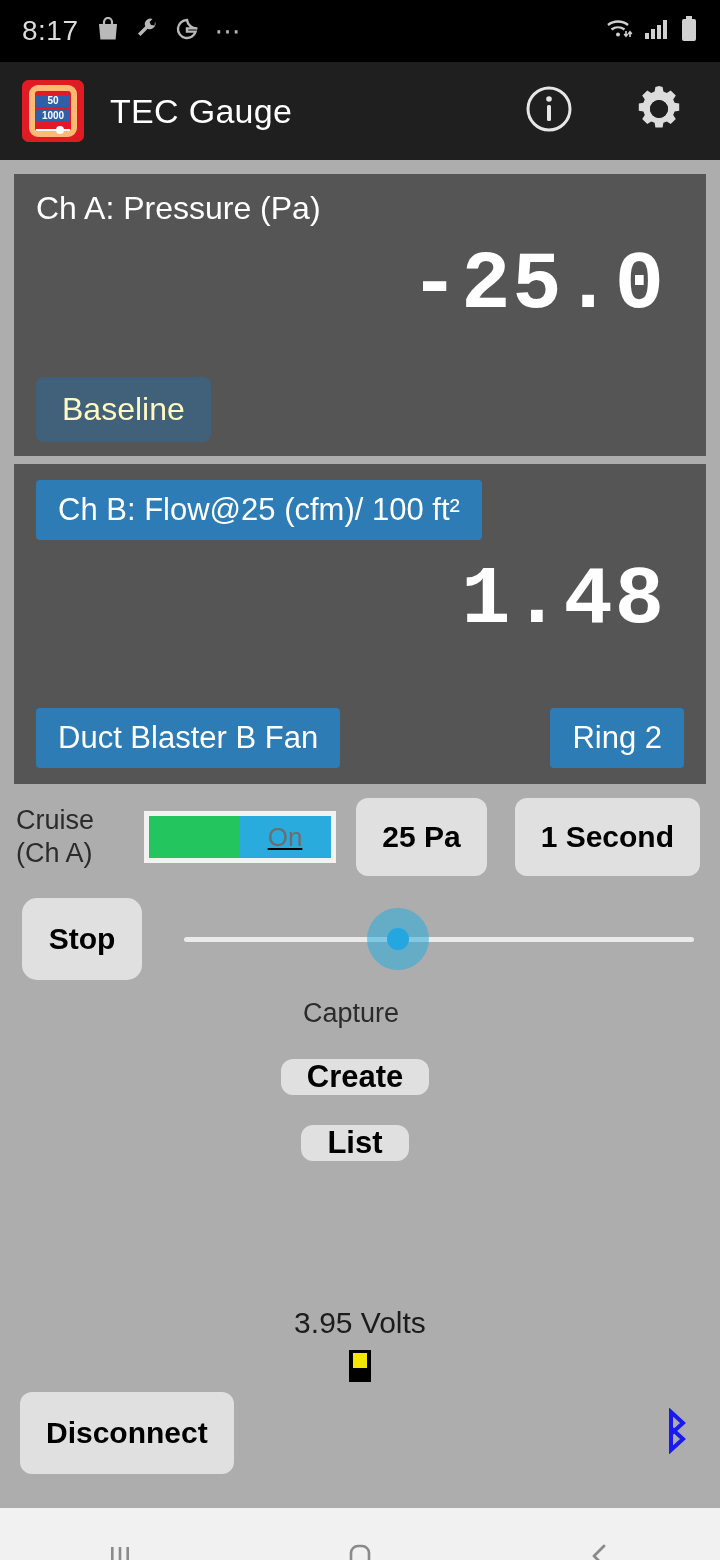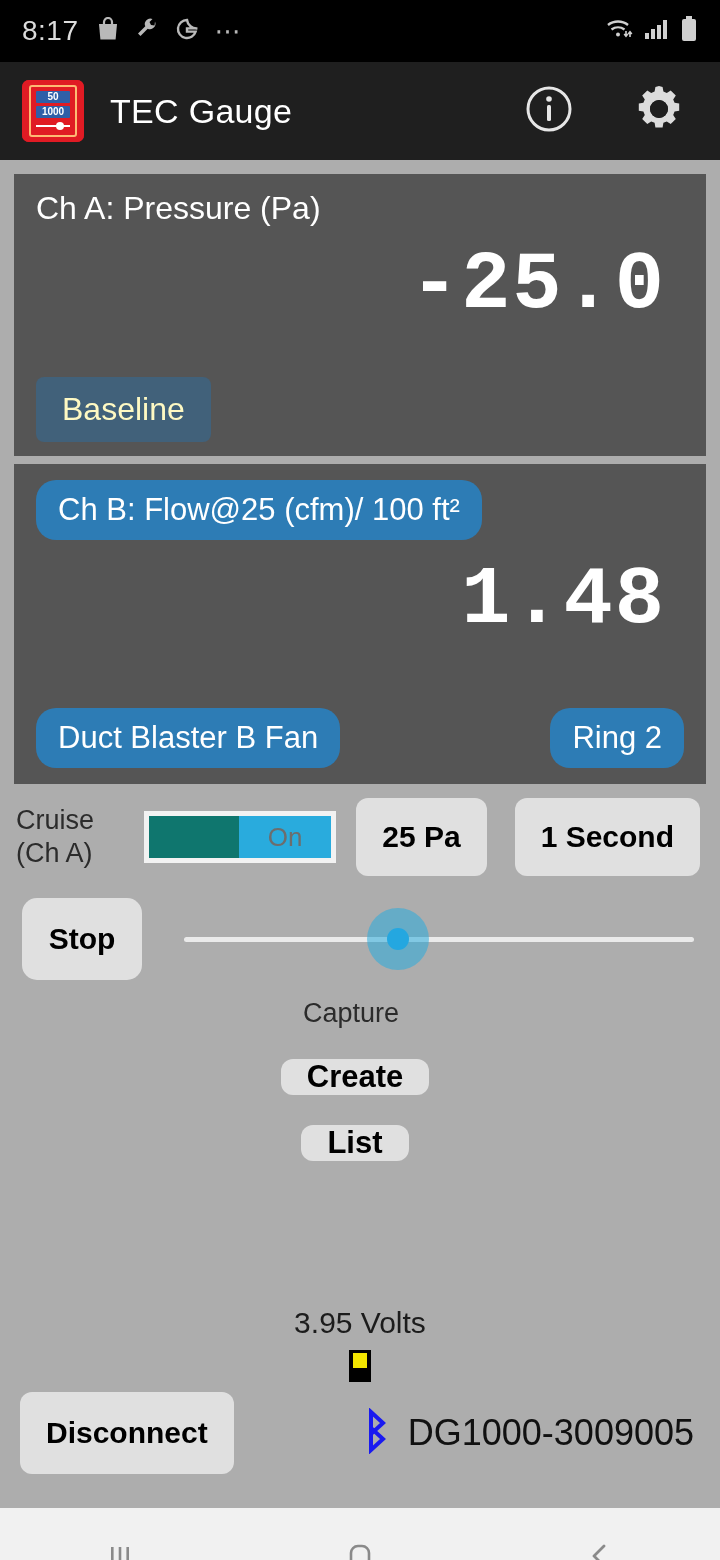--- a/index.html
+++ b/index.html
@@ -26,21 +26,21 @@
     height:98px; background:#1f1f1f;
     display:flex; align-items:center; padding:0 22px;
   }
   .app-icon {
     width:62px; height:62px; background:#e01b24; border-radius:7px;
     position:relative; flex:none;
     box-shadow:inset 0 0 0 3px #e01b24;
   }
   .app-icon .inner {
     position:absolute; left:7px; top:5px; right:7px; bottom:5px;
-    border:2px solid #fdba74; border-radius:3px;
+    border:6px solid #fdba74; border-radius:9px;
     display:flex; flex-direction:column; align-items:center;
     justify-content:flex-start; padding-top:4px; gap:3px;
   }
   .app-icon .seg {
     background:#2f5fa8; color:#fff; font-size:10px; line-height:12px;
     width:34px; text-align:center; border-radius:1px; font-weight:bold;
   }
   .app-icon .sl {
     width:34px; height:2px; background:#fff; margin-top:4px; position:relative;
   }
@@ -66,21 +66,21 @@
   .reading {
     color:#fff;
     font-family:"Liberation Mono", "DejaVu Sans Mono", monospace;
     font-size:82px; font-weight:bold; text-align:right;
     letter-spacing:2px; line-height:1;
   }
   .reading-a { margin-top:18px; padding-right:18px; }
   .reading-b { margin-top:20px; padding-right:18px; }
 
   .btn-blue {
-    background:#2d7cb5; color:#fff; border:none; border-radius:20px;
+    background:#2d7cb5; color:#fff; border:none; border-radius:4px;
     font-size:31px; font-family:"Liberation Sans", sans-serif;
     padding:12px 22px; display:inline-flex; align-items:center; justify-content:center;
   }
   .btn-baseline {
     background:#41617a; color:#fef9c3; border:none; border-radius:8px;
     font-size:32px; padding:14px 26px; font-family:"Liberation Sans", sans-serif;
   }
 
   .panel-a .baseline-wrap { position:absolute; left:22px; bottom:14px; }
   .chb-title-wrap { }
@@ -88,23 +88,23 @@
     position:absolute; left:22px; right:22px; bottom:16px;
     display:flex; justify-content:space-between; align-items:center;
   }
 
   
   .cruise-row {
     display:flex; align-items:center; padding:14px 16px 0; gap:16px;
   }
   .cruise-label { font-size:27px; color:#2b2b2b; line-height:33px; width:100px; }
   .toggle {
-    width:192px; height:52px; background:#0f766e;
+    width:192px; height:52px; background:#22c55e;
     border:5px solid #f2f2f2; margin-left:12px;
-    display:flex; justify-content:flex-end; align-items:stretch;
+    display:flex; justify-content:flex-end; align-items:stretch;text-decoration:underline;
   }
   .toggle-thumb {
     width:92px; background:#29abdd; color:#6d6d6d; font-size:26px;
     display:flex; align-items:center; justify-content:center;
   }
   .ctl-buttons { margin-left:auto; display:flex; gap:28px; padding-right:4px; }
   .btn-gray {
     background:#e0e0e0; color:#000; border:none; border-radius:12px;
     font-size:30px; font-weight:bold; font-family:"Liberation Sans", sans-serif;
     padding:0 26px; height:78px; display:inline-flex; align-items:center; justify-content:center;
@@ -286,21 +286,20 @@
       <span class="batt-fill"></span>
     </div>
     <div class="footer-bottom">
       <button class="btn-gray btn-disconnect">Disconnect</button>
       <span class="device-wrap">
         <span>
           <svg width="34" height="46" viewBox="0 0 34 46">
             <path d="M11 4l12 11-12 11V4zM11 20l12 11-12 11V20z" fill="none" stroke="#1a1af0" stroke-width="4" stroke-linejoin="miter"></path>
           </svg>
         </span>
-        <span class="device-name">DG1000-3009005</span>
       </span>
     </div>
   </div>
 
 </div>
 
 <div class="nav-bar">
   <span class="nav-icon">
     <svg width="40" height="40" viewBox="0 0 40 40">
       <rect x="11" y="11" width="2.6" height="19" fill="#8a8a8a"></rect>

